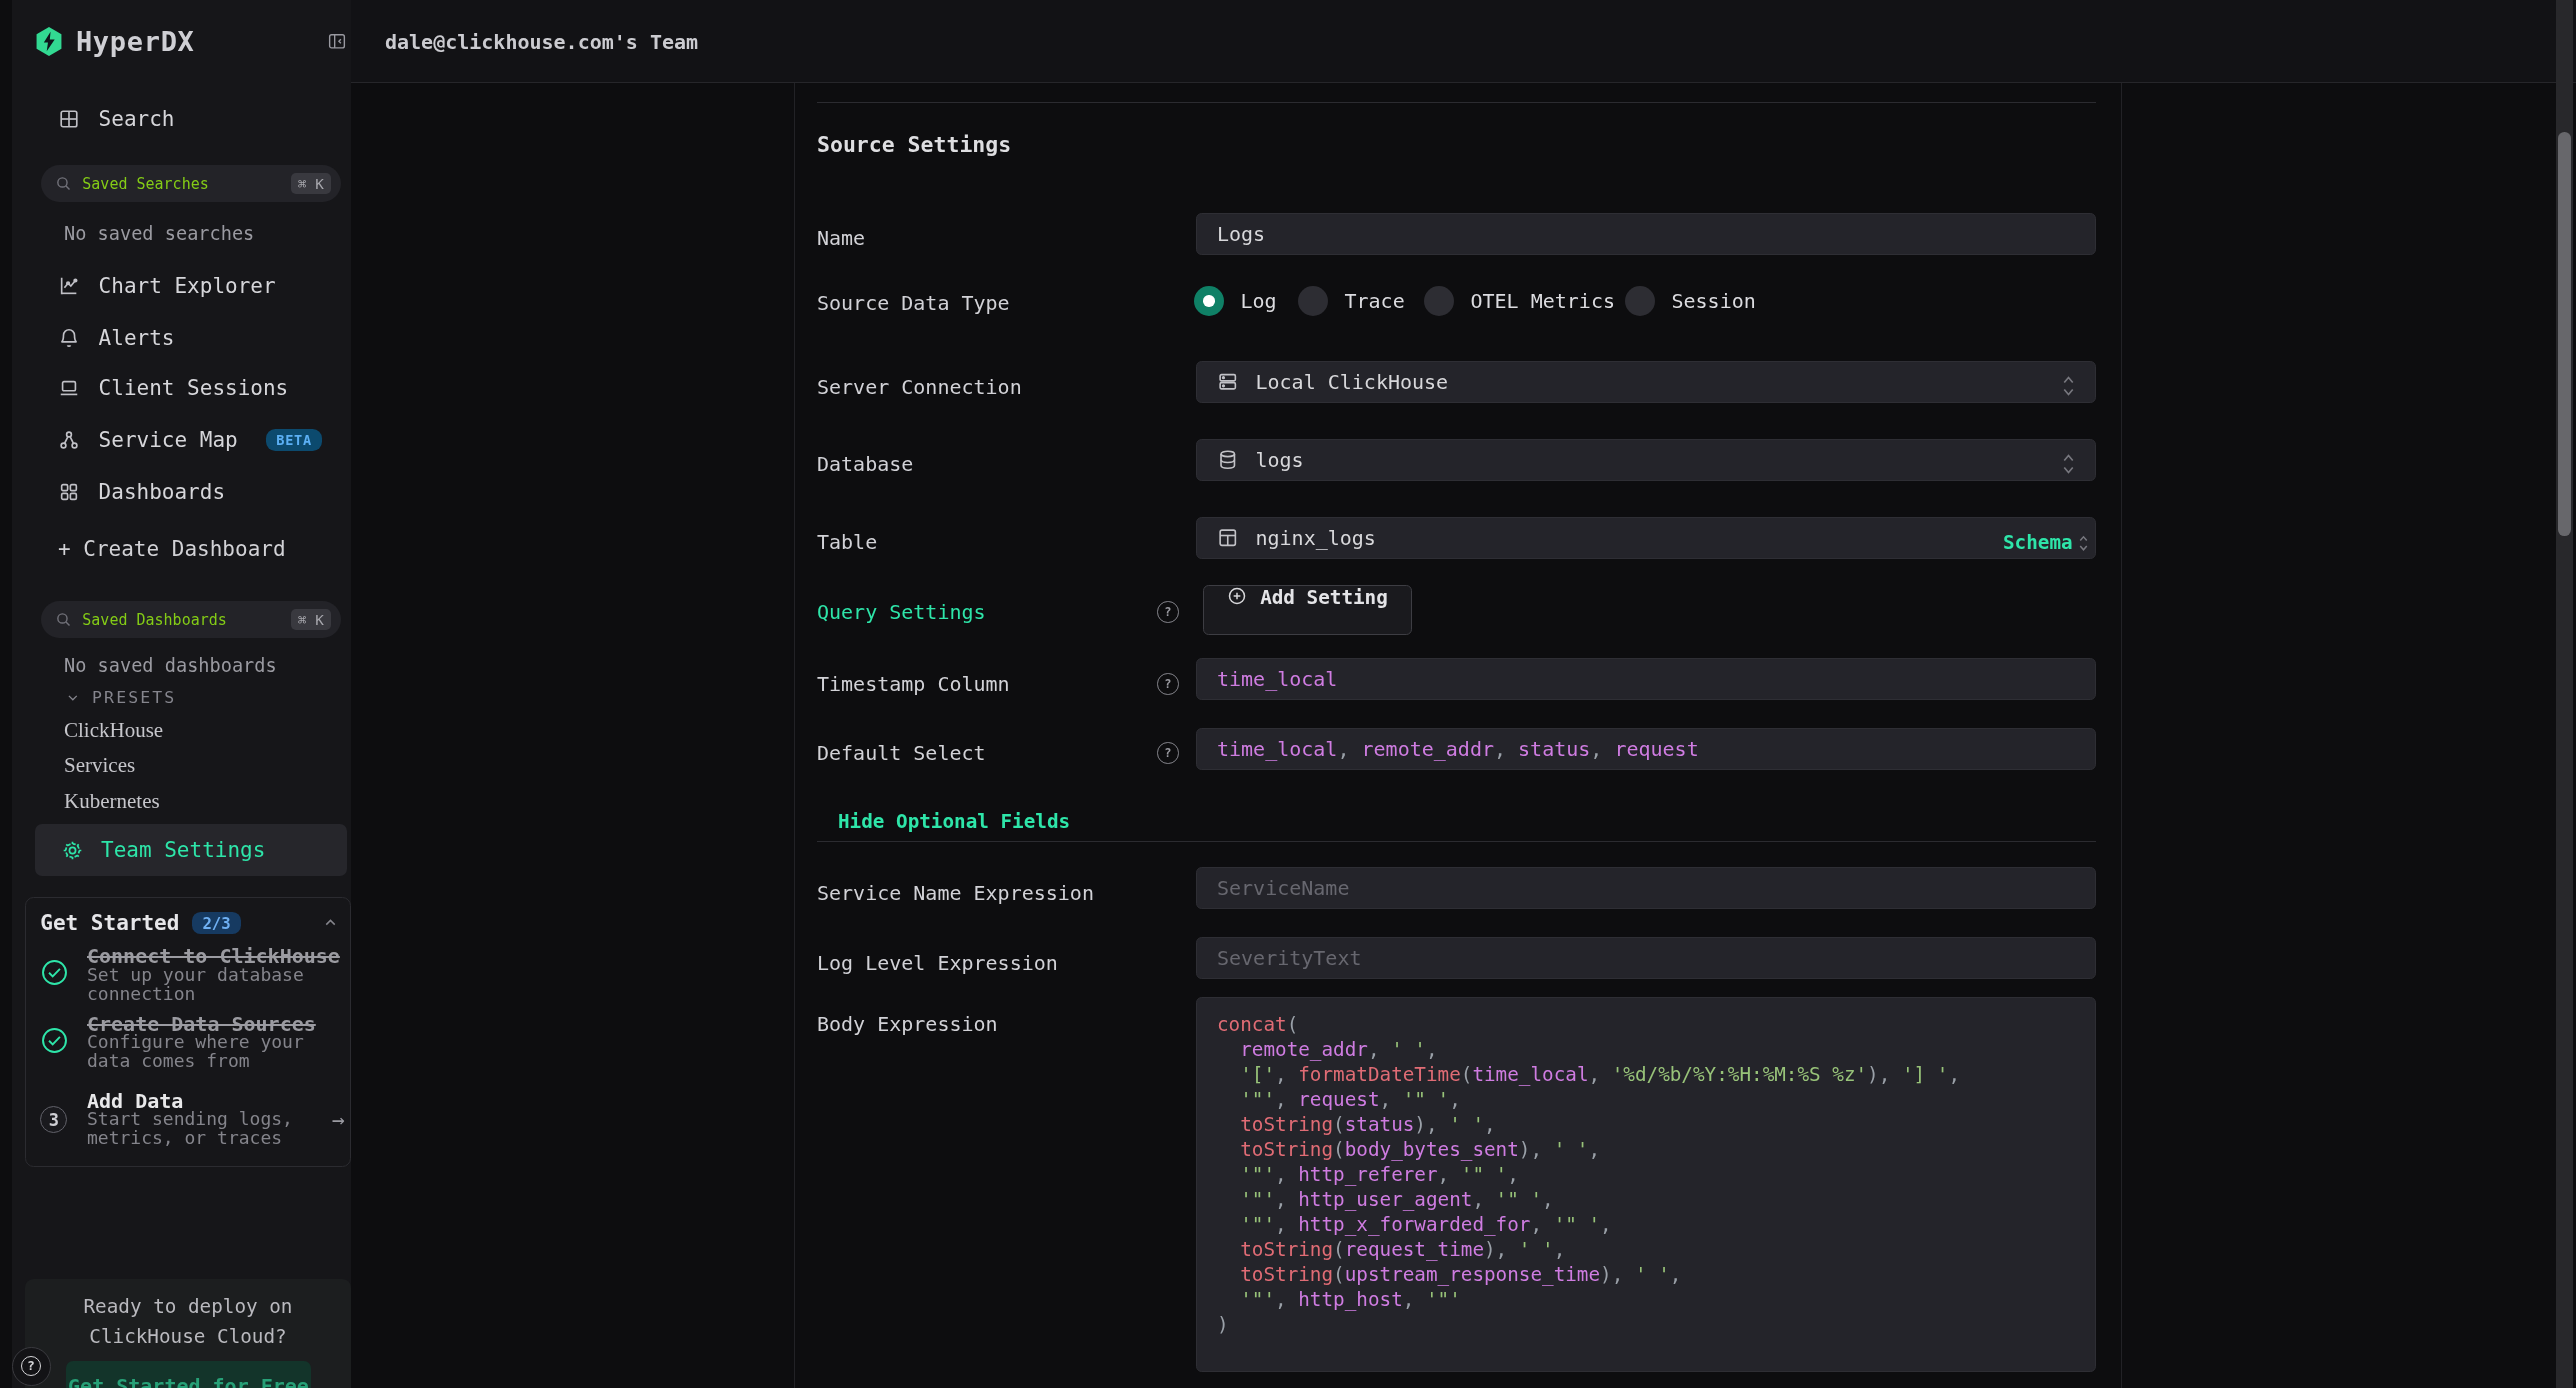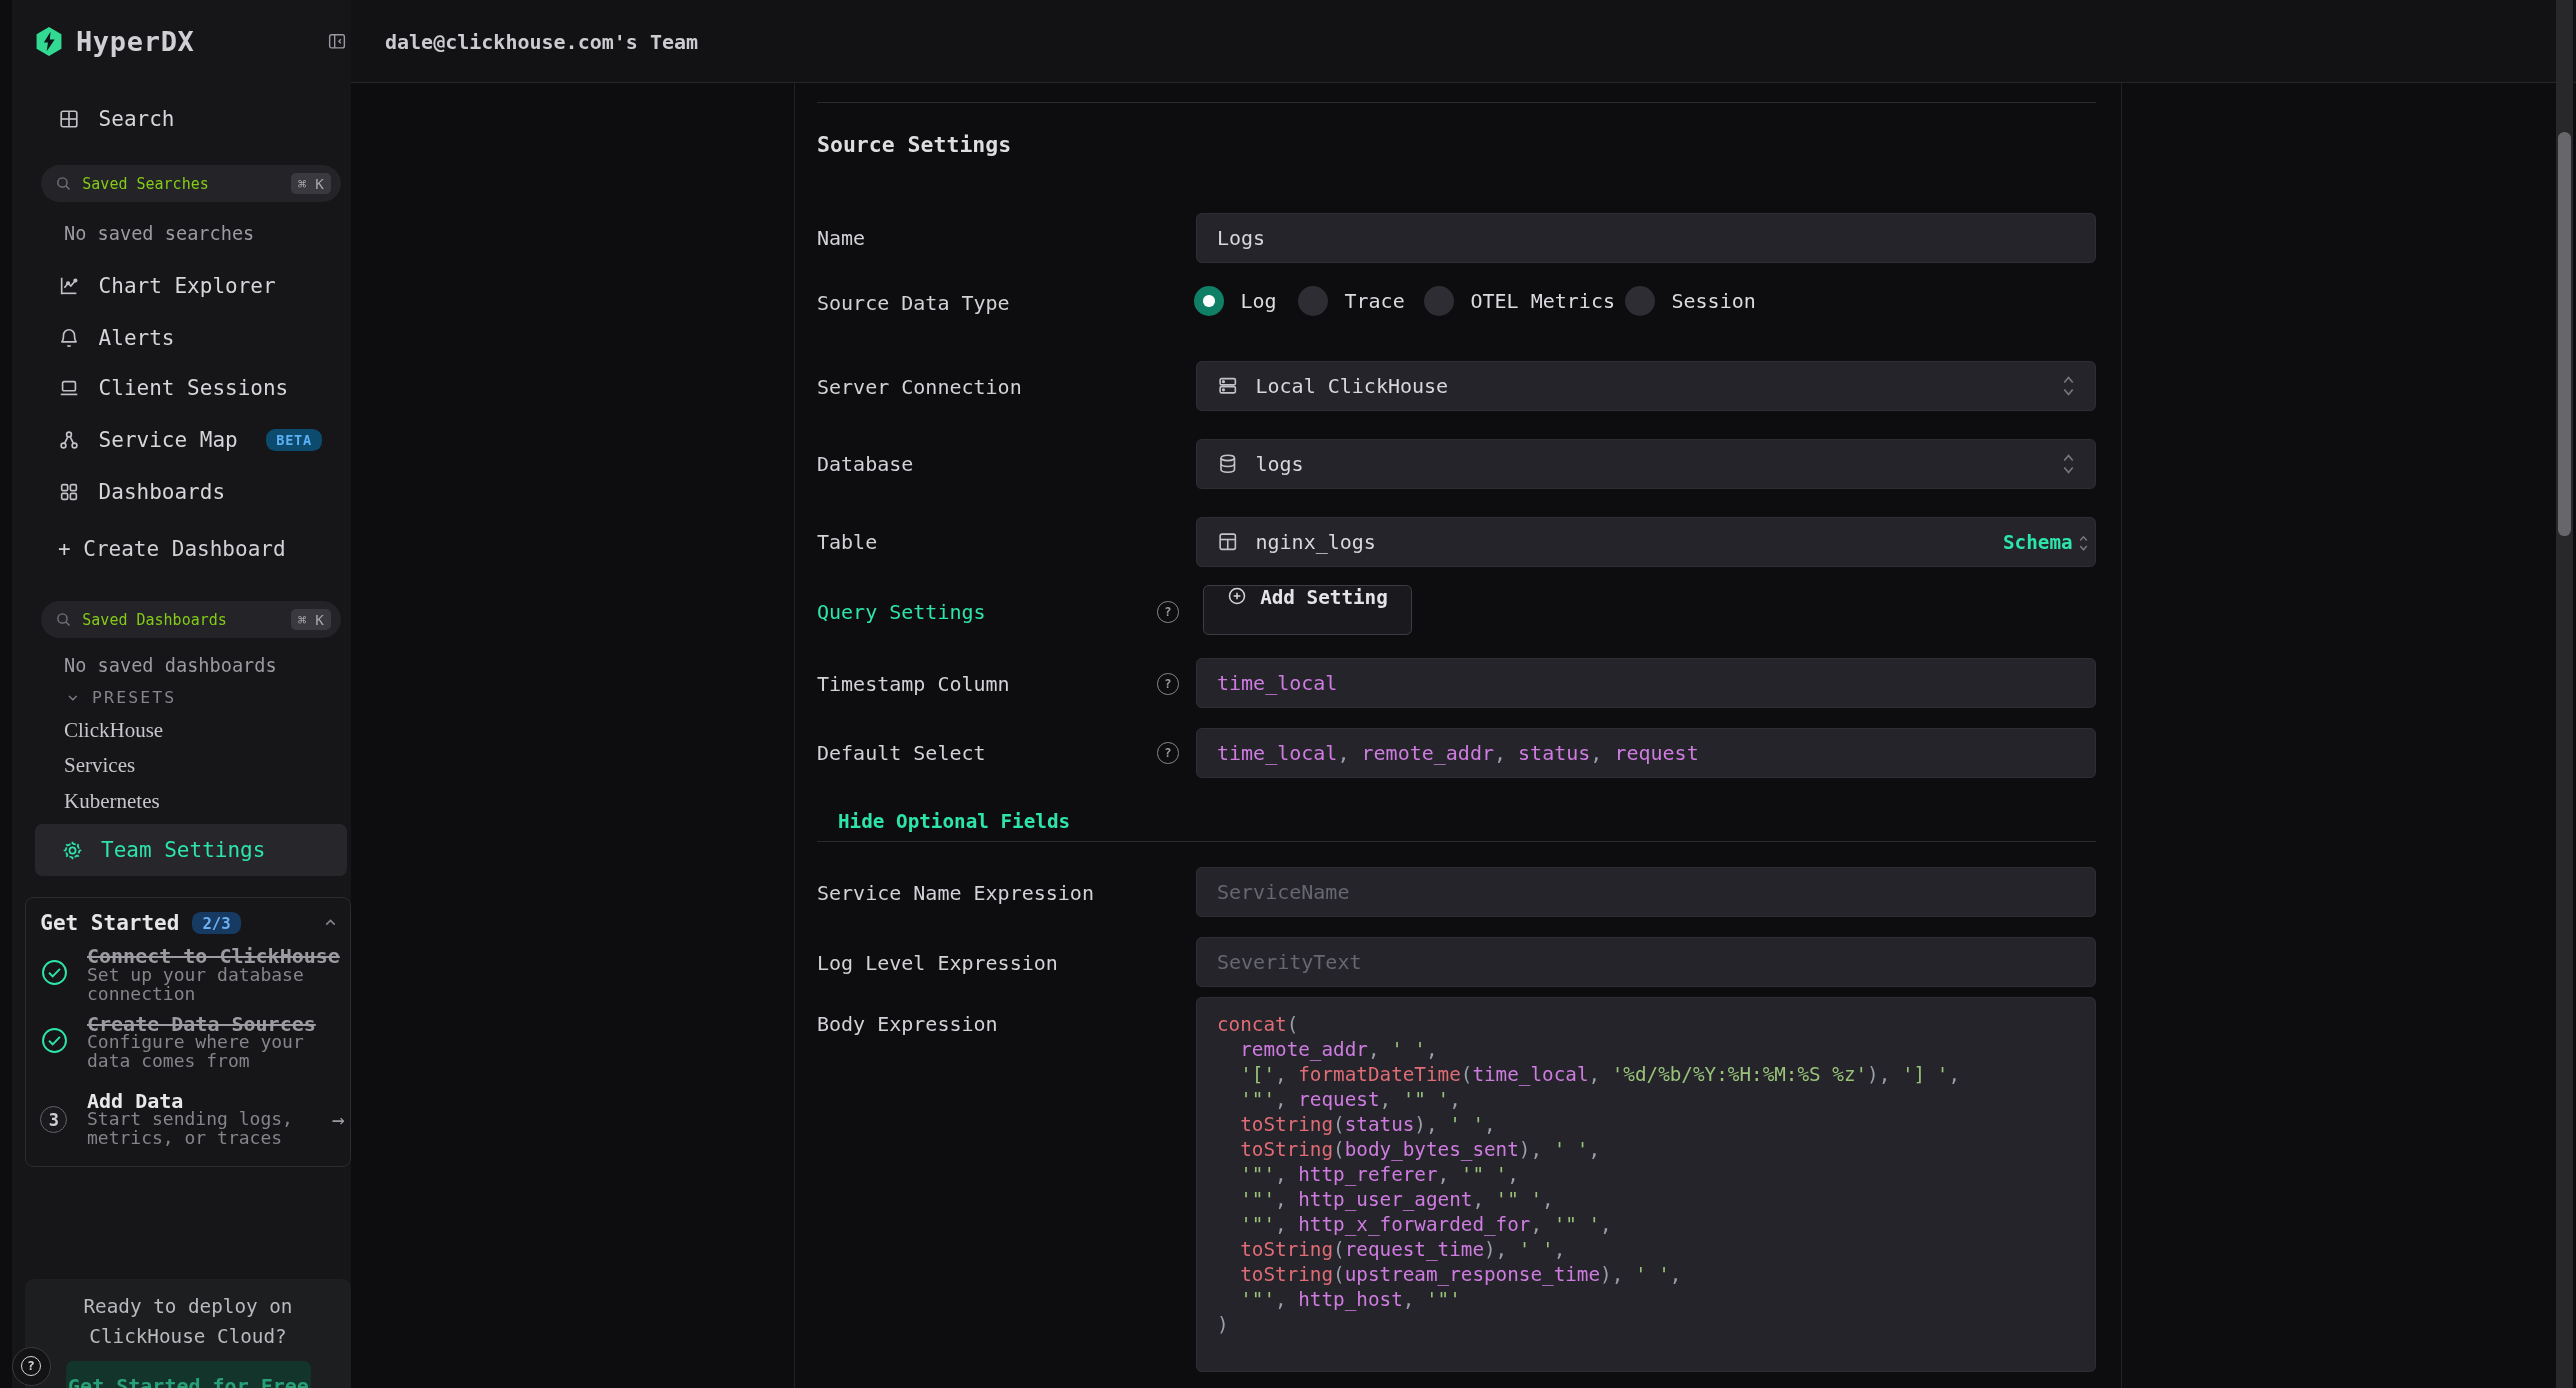--- a/index.html
+++ b/index.html
@@ -78,21 +78,21 @@
   #content { left:351px; top:83px; width:2205px; height:1305px; background:#0d0d0f; }
   .vline { position:absolute; top:0; bottom:0; width:0.7px; background:#222226; }
   .hline { position:absolute; left:466px; width:1279px; height:0.7px; background:#2b2b30; }
 
   .sec-title { position:absolute; left:466px; font-size:21.5px; font-weight:600; color:#dedee1; }
   .f-label { position:absolute; left:466px; font-size:20px; color:#d2d2d7; }
   .f-label.green { color:#2ee5a9; }
   .q-ic { position:absolute; left:806px; width:21.5px; height:21.5px; border:1.4px solid #86868d; border-radius:50%;
     color:#9b9ba2; font-size:12px; font-weight:bold; display:flex; align-items:center; justify-content:center; }
 
-  .input { position:absolute; left:845px; width:900px; height:50px; background:#24242a;
+  .input { position:absolute; left:845px; width:900px; height:42px; background:#24242a;
     border:0.7px solid #2e2e34; border-radius:5.7px; display:flex; align-items:center; padding:0 20px; gap:17px;
     font-size:20px; color:#d8d8db; }
   .input svg { width:21.5px; height:21.5px; color:#c2c2c7; flex:0 0 auto; }
   .input .ph { color:#67676f; }
   .sel-chev { position:absolute; left:1709px; width:17px; height:24px; color:#77777e; }
   .schema-link { position:absolute; left:1652px; font-size:19.3px; font-weight:bold; color:#2ee5a9; }
   .schema-chev { position:absolute; left:1726px; width:13px; height:18.6px; color:#77777e; }
 
   .radio-group { position:absolute; display:flex; align-items:center; gap:16.5px; }
   .radio { width:30px; height:30px; border-radius:50%; background:#2d2d33; position:relative; }

